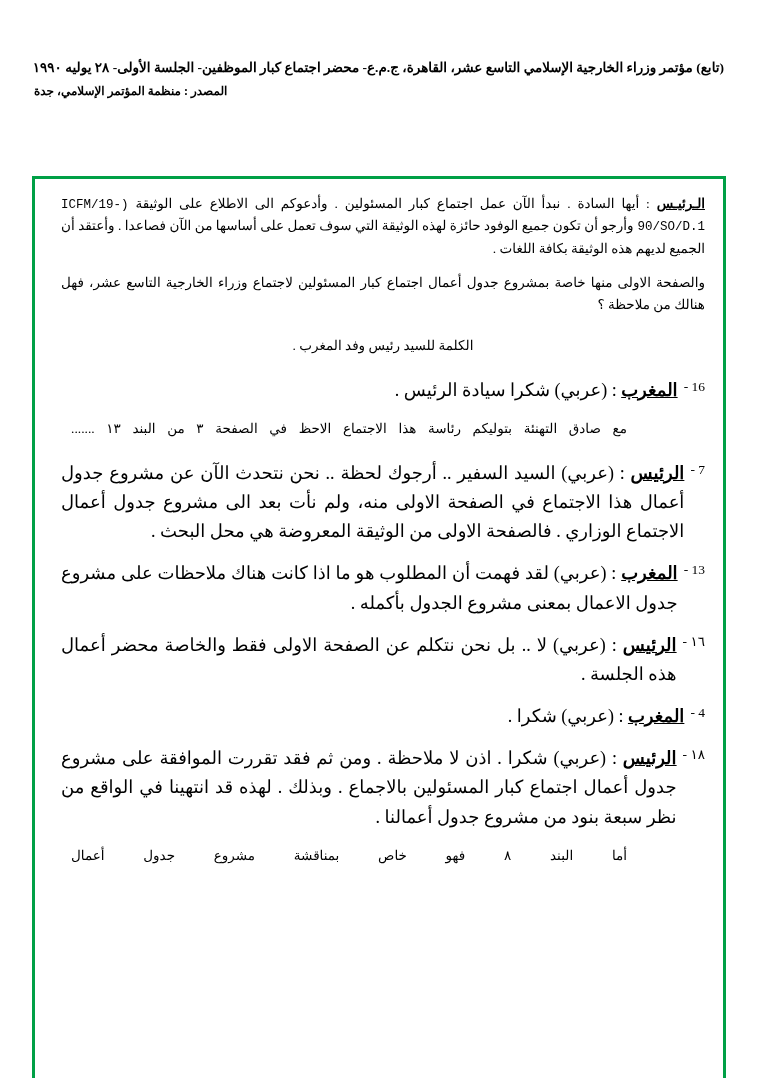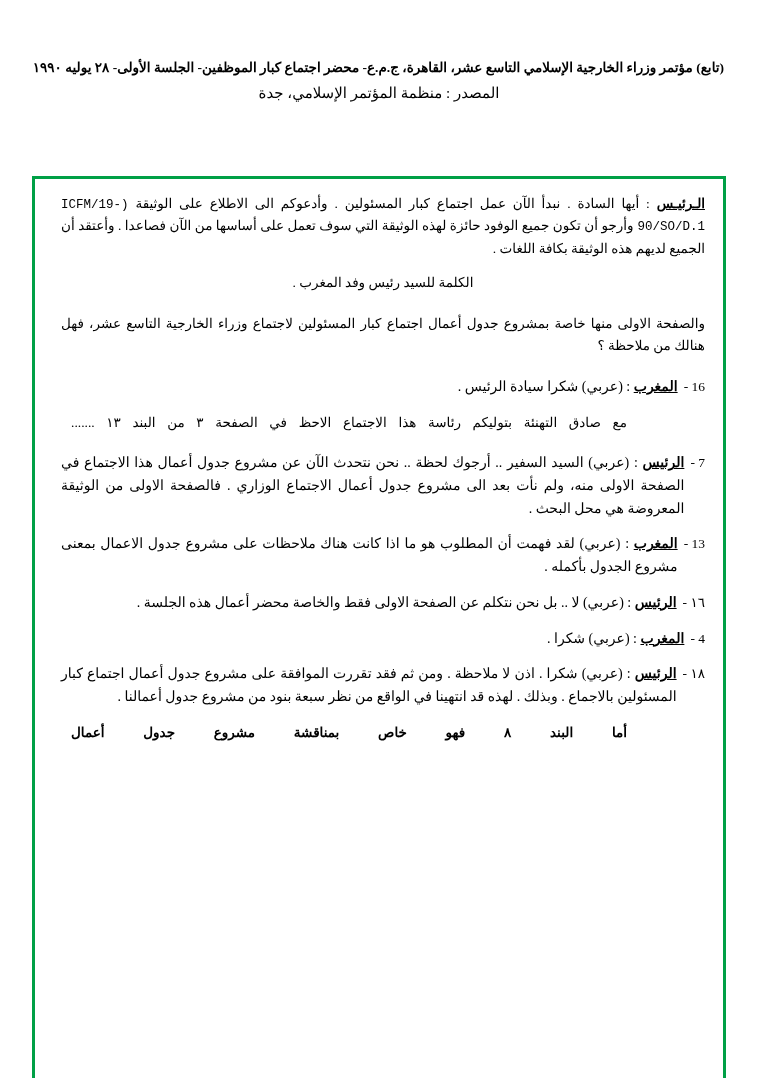--- a/index.html
+++ b/index.html
@@ -17,34 +17,34 @@
   }
   .page {
     width: 758px;
     height: 1078px;
     position: relative;
     box-sizing: border-box;
     padding: 0;
   }
   .header {
     direction: rtl;
-    text-align: center;
+    text-align: left;
     padding: 0 34px;
     margin-top: 58px;
   }
   .header-line1 {
     font-size: 13.5px;
     font-weight: bold;
     letter-spacing: 0px;
     line-height: 1.45;
     white-space: nowrap;
   }
   .header-line2 {
-    font-size: 15px;
-    font-weight: normal;
+    font-size: 12px;
+    font-weight: bold;
     margin-top: 5px;
     line-height: 1.4;
   }
   .frame {
     position: absolute;
     left: 32px;
     top: 118px;
     width: 694px;
     height: 905px;
     border: 3px solid #00a046;
@@ -70,21 +70,21 @@
     text-align-last: right;
   }
   .para.center {
     text-align: center;
     text-align-last: center;
   }
   .para.indent-both {
     padding-right: 78px;
     padding-left: 10px;
   }
-  .gap-sm { margin-bottom: 16px; font-weight: bold; }
+  .gap-sm { margin-bottom: 16px; }
   .gap-md { margin-bottom: 19px; }
   .spk {
     text-decoration: underline;
     font-weight: bold;
     letter-spacing: 1.5px;
   }
   .entry {
     display: flex;
     direction: rtl;
     gap: 6px;
@@ -92,21 +92,21 @@
   }
   .entry-num {
     flex: 0 0 auto;
     font-size: 13.5px;
     line-height: 1.62;
     padding-top: 0px;
     white-space: nowrap;
   }
   .entry-body {
     flex: 1 1 auto;
-    font-size: 14px;
+    font-size: 18px;
     line-height: 1.62;
     text-align: justify;
     text-align-last: right;
     letter-spacing: 0.4px;
   }
   .doccode {
     font-family: "Liberation Mono", "DejaVu Sans Mono", monospace;
     font-size: 12.5px;
     letter-spacing: 0px;
   }
@@ -119,23 +119,23 @@
   <div class="header">
     <div class="header-line1">(تابع) مؤتمر وزراء الخارجية الإسلامي التاسع عشر، القاهرة، ج.م.ع- محضر اجتماع كبار الموظفين- الجلسة الأولى- ٢٨ يوليه ١٩٩٠</div>
     <div class="header-line2">المصدر : منظمة المؤتمر الإسلامي، جدة</div>
   </div>
 
   <div class="frame">
     <div class="frame-inner">
 
       <p class="para last-right"><span class="spk">الـرئيـس</span><span> : أيها السادة . نبدأ الآن عمل اجتماع كبار المسئولين . وأدعوكم الى الاطلاع على الوثيقة </span><span class="doccode">(ICFM/19-90/SO/D.1</span><span> وأرجو أن تكون جميع الوفود حائزة لهذه الوثيقة التي سوف تعمل على أساسها من الآن فصاعدا . وأعتقد أن الجميع لديهم هذه الوثيقة بكافة اللغات .</span></p>
 
+      <p class="para last-right gap-md">والصفحة الاولى منها خاصة بمشروع جدول أعمال اجتماع كبار المسئولين لاجتماع وزراء الخارجية التاسع عشر، فهل هنالك من ملاحظة ؟</p>
+
       <p class="para center gap-md">الكلمة للسيد رئيس وفد المغرب .</p>
-
-      <p class="para last-right gap-md">والصفحة الاولى منها خاصة بمشروع جدول أعمال اجتماع كبار المسئولين لاجتماع وزراء الخارجية التاسع عشر، فهل هنالك من ملاحظة ؟</p>
 
       <div class="entry">
         <div class="entry-num">16 -</div>
         <div class="entry-body"><span class="spk">المغرب</span><span> : (عربي) شكرا سيادة الرئيس .</span></div>
       </div>
 
       <p class="para indent-both gap-md">مع صادق التهنئة بتوليكم رئاسة هذا الاجتماع الاحظ في الصفحة ٣ من البند ١٣ .......</p>
 
       <div class="entry">
         <div class="entry-num">7 -</div>

